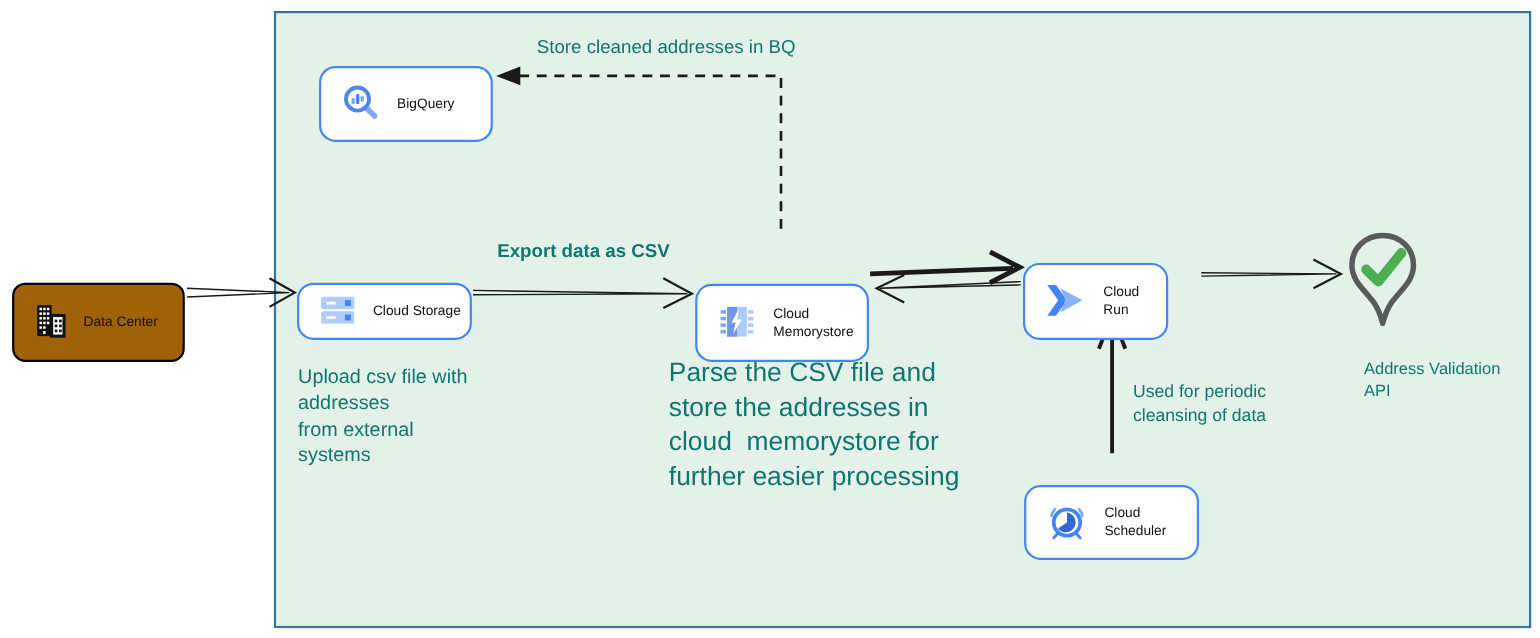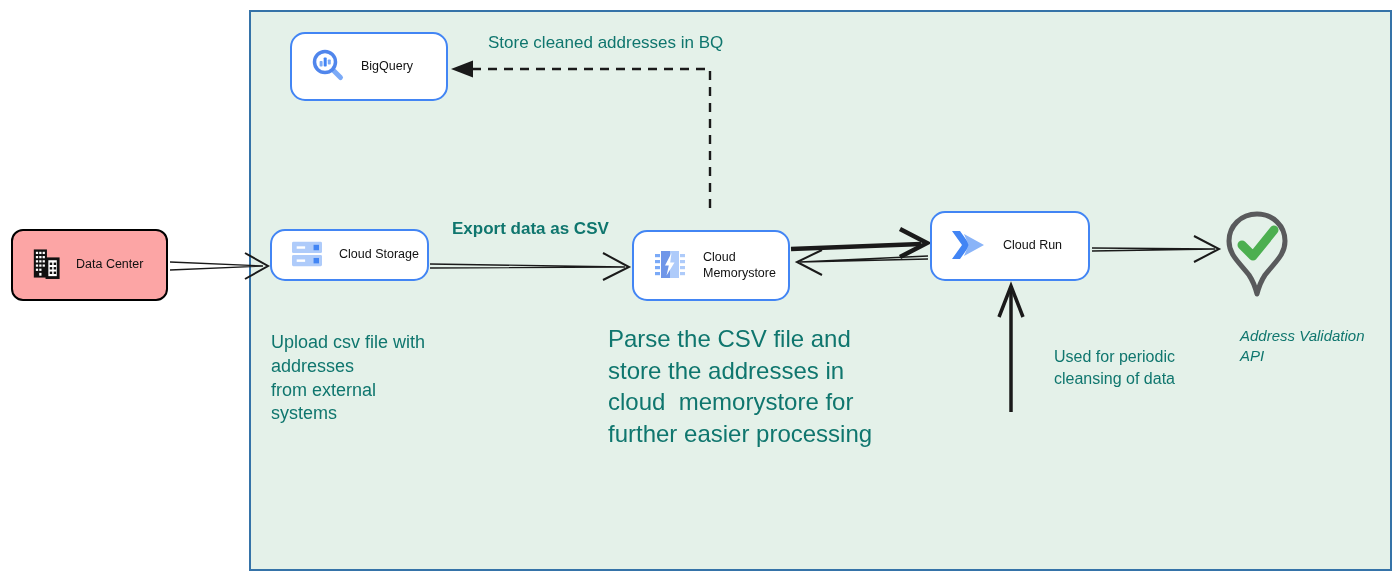--- a/index.html
+++ b/index.html
@@ -10,42 +10,42 @@
     position:absolute; left:249px; top:10px; width:1143px; height:561px;
     background:#e4f1e9; border:2px solid #3573a8;
   }
 
   svg.edges { position:absolute; left:0; top:0; width:1400px; height:580px; pointer-events:none; }
   .edge-line { stroke:#1a1a1a; fill:none; }
 
   .node {
     position:absolute; display:flex; align-items:center;
     background:#ffffff; border:2px solid #4285f4; border-radius:15px;
-    padding:0 8px 0 18px; gap:15px; font-size:12.5px; color:#111;
+    padding:0 8px 0 18px; gap:15px; font-size:12.5px; color:#111;margin-top:28px;
   }
   .node .nlabel { line-height:1.25; }
 
   #node-data-center {
     left:11px; top:229px; width:157px; height:72px;
-    background:#fca5a5; border:2px solid #000; border-radius:12px;
+    background:#a16207; border:2px solid #000; border-radius:12px;
   }
   #node-bigquery        { left:290px; top:32px;  width:158px; height:69px; }
   #node-cloud-storage   { left:270px; top:229px; width:159px; height:52px; }
   #node-memorystore     { left:632px; top:230px; width:158px; height:71px; }
   #node-memorystore .nlabel { width:80px; }
-  #node-cloud-run       { left:930px; top:211px; width:160px; height:70px; }
+  #node-cloud-run       { left:930px; top:211px; width:132px; height:70px; }
   #node-scheduler       { left:931px; top:413px; width:159px; height:68px; }
 
   .annotation { position:absolute; color:#0f766e; white-space:pre-wrap; }
   #ann-store-bq   { left:488px; top:33px;  font-size:17px; }
   #ann-export-csv { left:452px; top:219px; font-size:17px;font-weight:bold; }
   #ann-upload     { left:271px; top:331px; font-size:18px; line-height:1.32; }
   #ann-parse      { left:608px; top:323px; font-size:24px; line-height:1.32; }
-  #ann-periodic   { left:1030px; top:346px; font-size:16px; line-height:1.35;margin-left:24px; }
-  #ann-address    { left:1240px; top:326px; font-size:15px; line-height:1.3;font-style:italic; }
+  #ann-periodic   { left:1030px; top:346px; font-size:16px; line-height:1.35; }
+  #ann-address    { left:1240px; top:326px; font-size:15px; line-height:1.3; }
 
   .pin-wrap { position:absolute; left:1222px; top:208px; width:70px; height:100px; }
 </style>
 </head>
 <body>
 
 <div class="canvas">
 
   <div class="boundary"></div>
 
@@ -168,20 +168,33 @@
   <div class="node" id="node-cloud-run">
     <span>
       <svg width="38" height="34" viewBox="0 0 38 34">
         <polygon points="2,3 10,3 20,17 10,31 2,31 12,17" fill="#4285f4"></polygon>
         <polygon points="14,6 34,17 14,28 18.5,17" fill="#8ab4f8"></polygon>
       </svg>
     </span>
     <span class="nlabel">Cloud Run</span>
   </div>
 
+  <div class="node" id="node-scheduler">
+    <span>
+      <svg width="38" height="36" viewBox="0 0 38 36">
+        <path d="M8,7 Q5.5,9.5 5,13" stroke="#7baaf7" stroke-width="2.6" fill="none" stroke-linecap="round"></path>
+        <path d="M30,7 Q32.5,9.5 33,13" stroke="#7baaf7" stroke-width="2.6" fill="none" stroke-linecap="round"></path>
+        <line x1="10" y1="29.5" x2="7" y2="33" stroke="#4285f4" stroke-width="2.6" stroke-linecap="round"></line>
+        <line x1="28" y1="29.5" x2="31" y2="33" stroke="#4285f4" stroke-width="2.6" stroke-linecap="round"></line>
+        <circle cx="19" cy="19" r="12" fill="#fff" stroke="#4285f4" stroke-width="3.4"></circle>
+        <path d="M19,19 L19,10 A9,9 0 1 1 10.8,24.5 Z" fill="#3367d6"></path>
+      </svg>
+    </span>
+    <span class="nlabel">Cloud Scheduler</span>
+  </div>
 
   <div class="pin-wrap">
     <svg width="70" height="100" viewBox="0 0 70 100">
       <path d="M35,6 C19,6 7,18 7,33 C7,47 17,54 27,67 C31,73 33,78 35,86 C37,78 39,73 43,67 C53,54 63,47 63,33 C63,18 51,6 35,6 Z" fill="none" stroke="#595a5c" stroke-width="5" stroke-linejoin="round"></path>
       <polyline points="20,37 31,48 52,22" fill="none" stroke="#4caf50" stroke-width="9" stroke-linecap="round" stroke-linejoin="round"></polyline>
     </svg>
   </div>
   <div class="annotation" id="ann-address">Address Validation
 API</div>
 

